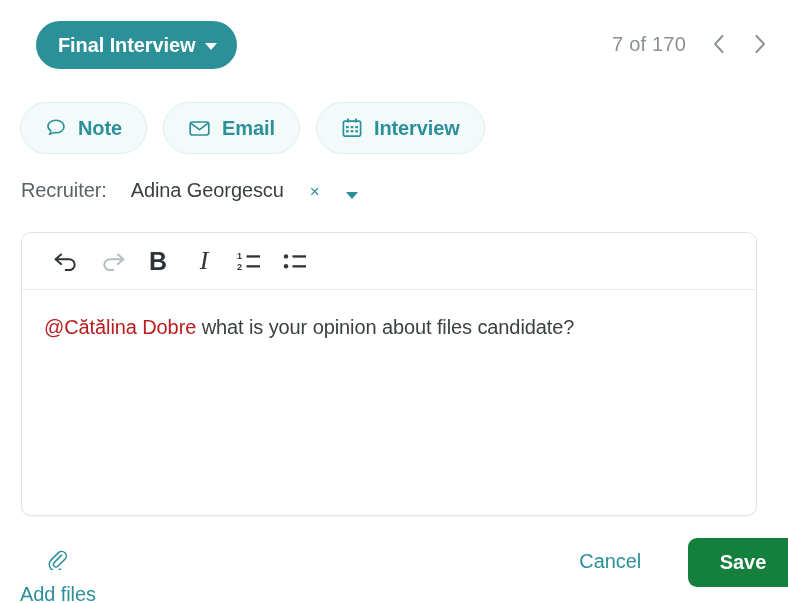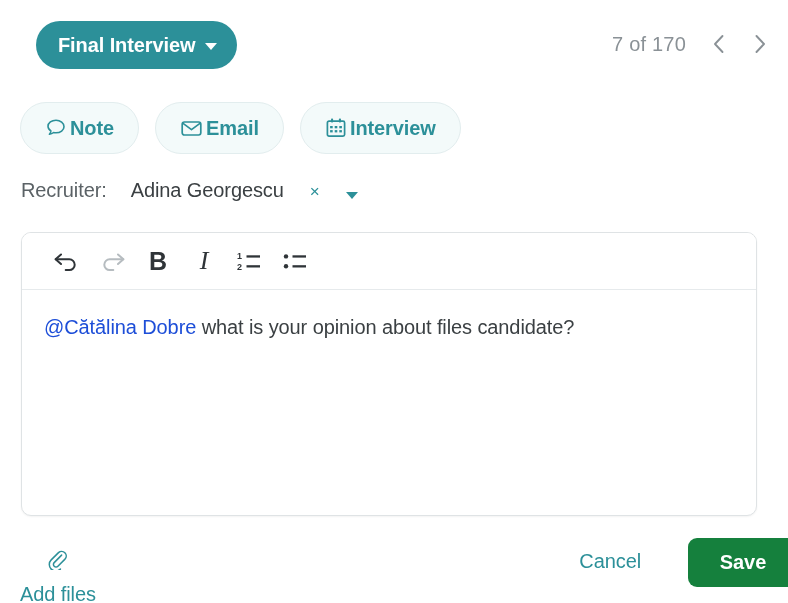--- a/index.html
+++ b/index.html
@@ -83,21 +83,21 @@
     left: 20px;
     top: 102px;
     display: flex;
     gap: 16px;
   }
   .type-tab {
     height: 52px;
     box-sizing: border-box;
     display: flex;
     align-items: center;
-    gap: 3px;
+    gap: 11px;
     padding: 0 24px;
     background: #f3fafa;
     border: 1px solid #e2edee;
     border-radius: 26px;
     color: #2c9099;
     font-family: "Liberation Sans", sans-serif;
     font-size: 20px;
     font-weight: bold;
     cursor: pointer;
     letter-spacing: -0.1px;
@@ -194,21 +194,21 @@
   .editor-body {
     padding: 24px 22px;
     font-size: 20px;
     line-height: 1.35;
     color: #3b4043;
     letter-spacing: -0.1px;
     height: 100%;
     box-sizing: border-box;
     cursor: text;
   }
-  .mention { color: #1d4ed8; }
+  .mention { color: #b91c1c; }
 
   
   .footer {
     position: absolute;
     left: 0;
     top: 530px;
     width: 788px;
     height: 73px;
   }
   .add-files {

